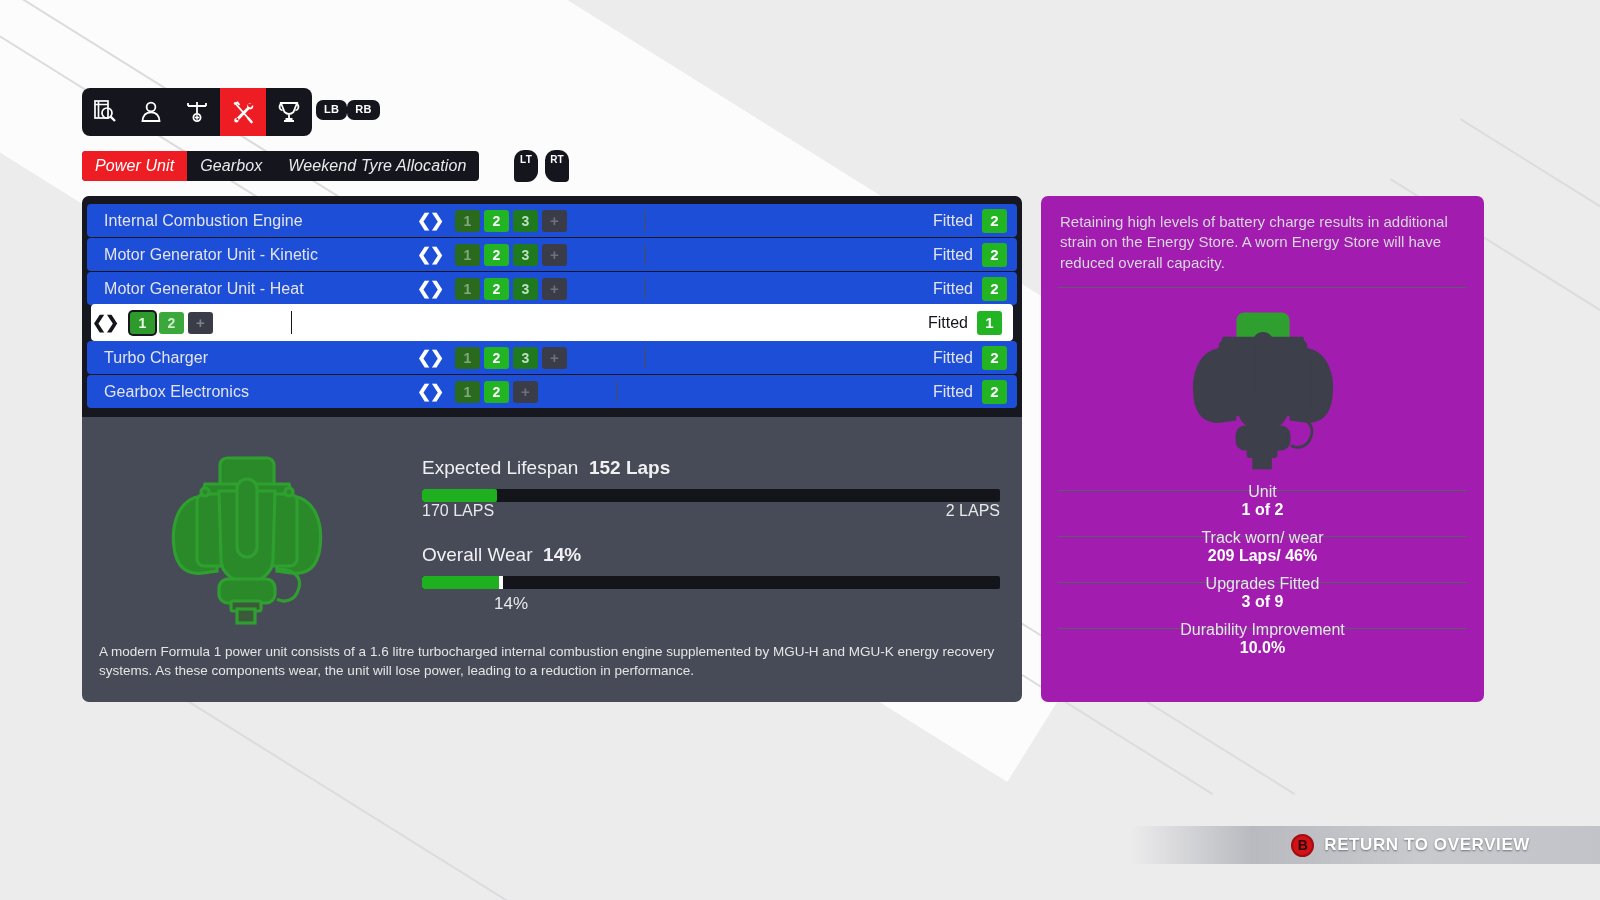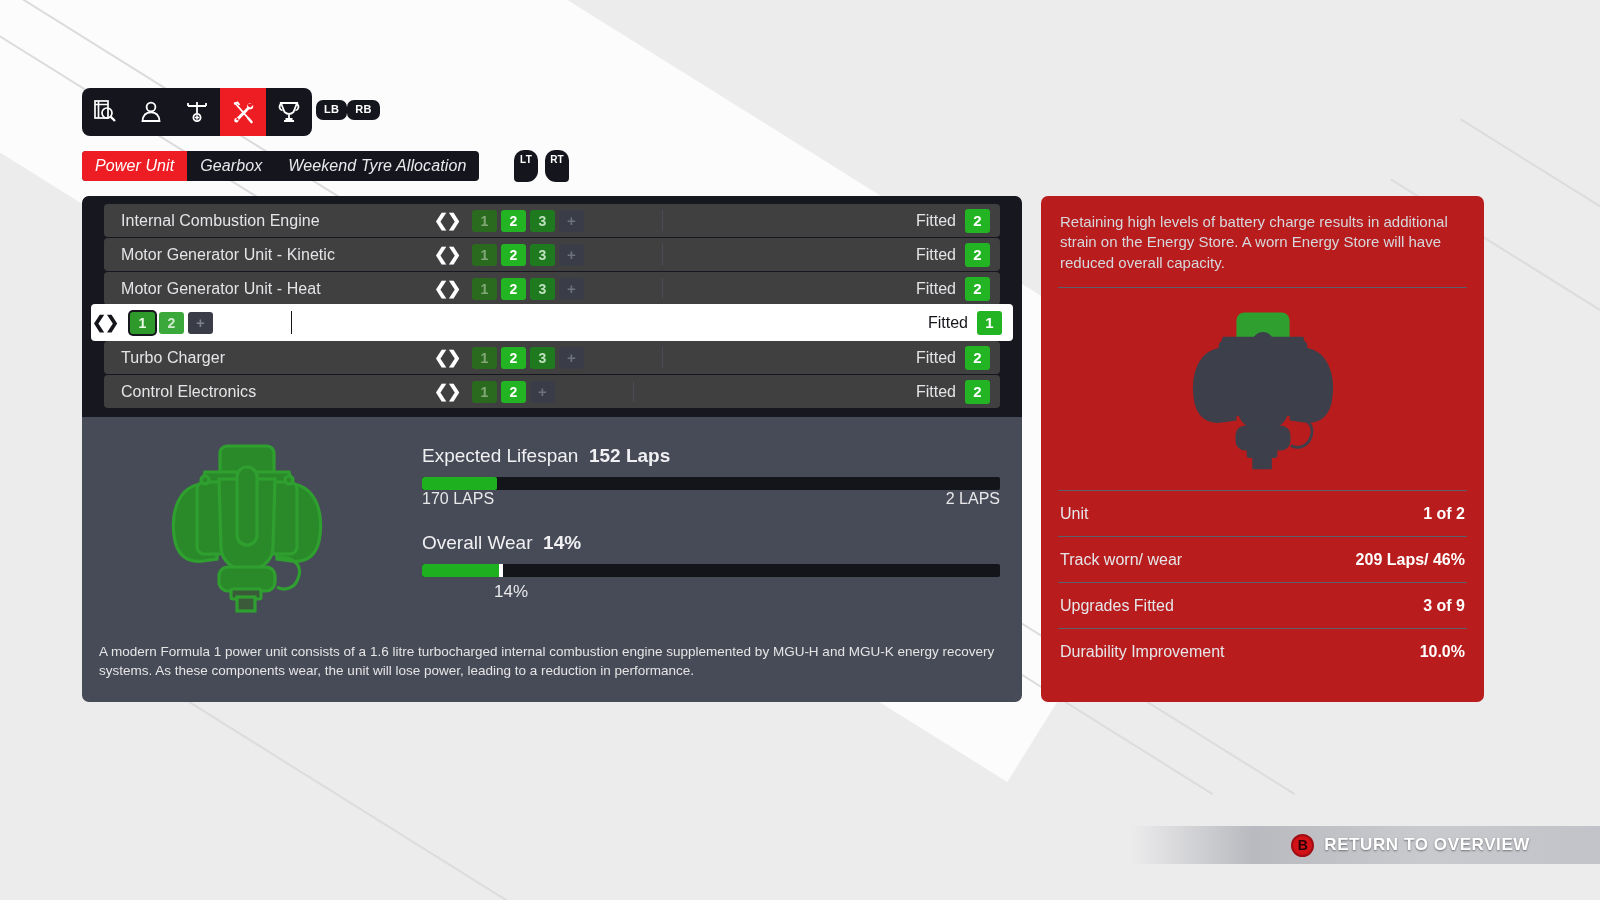--- a/index.html
+++ b/index.html
@@ -112,23 +112,23 @@
     display: flex; flex-direction: column;
   }
   .rows-wrap {
     background: #16171f;
     padding: 8px 0 9px;
     border-radius: 7px 7px 0 0;
   }
   .comp-row {
     position: relative;
     height: 33px;
-    margin: 0 22px;
+    margin: 0 5px;
     display: flex; align-items: center;
-    background: #404040;
+    background: #1d4ed8;
     border-radius: 4px;
     color: #e4e4e8;
   }
   .comp-row + .comp-row { margin-top: 1px; }
   .comp-row.selected {
     background: #ffffff;
     color: #14151b;
     margin: 0 10px;
     height: 35px;
     border-radius: 3px;
@@ -190,21 +190,21 @@
     background: #22b422;
     border-radius: 3px;
     display: flex; align-items: center; justify-content: center;
     font-size: 15px; font-weight: bold; color: #fff;
   }
 
   
   .detail {
     flex: 1;
     display: flex;
-    padding: 12px 0 0 0;
+    padding: 24px 0 0 0;
     position: relative;
   }
   .detail-img {
     width: 330px;
     display: flex; align-items: flex-start; justify-content: center;
     padding-top: 10px;
   }
   .detail-right { flex: 1; padding: 16px 22px 0 10px; }
 
   .stat-head {
@@ -242,44 +242,45 @@
     position: absolute;
     left: 17px; right: 24px; bottom: 22px;
     font-size: 13.5px; line-height: 1.36;
     color: #e5e5e5;
   }
 
   
   .side-panel {
     position: absolute; left: 1041px; top: 196px;
     width: 443px; height: 506px;
-    background: #b91c1c;
+    background: #a21caf;
     border-radius: 7px;
     padding: 16px 17px 0;
     display: flex; flex-direction: column;
   }
   .side-desc {
     font-size: 15px; line-height: 1.36;
     color: #d6d7dd;
     padding: 0 2px 14px 2px;
     border-bottom: 1px solid #5b5e6b;
   }
   .side-img {
     flex: 0 0 auto;
     height: 202px;
     display: flex; align-items: center; justify-content: center;
   }
   .side-stats { padding-bottom: 6px; }
   .stat-row {
-    display: flex; align-items: center; justify-content: space-between;
+    display: flex; align-items: center; justify-content: flex-end;
     height: 46px;
     border-top: 1px solid #5b5e6b;
     font-size: 16px;
     color: #e5e6ea;
     padding: 17px 2px;
+    flex-direction: column;
   }
   .stat-row .val { font-weight: bold; color: #ffffff; }
 
   
   .bottom-bar {
     position: absolute; left: 1130px; right: 0; bottom: 36px;
     height: 38px;
     background: linear-gradient(to right, rgba(190,190,195,0) 0%, #b9babf 26%, #c9cace 62%, #c2c3c8 100%);
     display: flex; align-items: center; justify-content: flex-end;
     padding-right: 70px;
@@ -461,21 +462,21 @@
         <div class="chip plus">+</div>
       </div>
       <div class="row-divider"></div>
       <div class="fitted-area">
         <span class="fitted-label">Fitted</span>
         <span class="fitted-chip">2</span>
       </div>
     </div>
 
     <div class="comp-row">
-      <div class="comp-name">Control Electronics</div>
+      <div class="comp-name">Gearbox Electronics</div>
       <div class="arrows">
         <span class="chev">❮</span>
         <span class="chev">❯</span>
       </div>
       <div class="chips">
         <div class="chip used">1</div>
         <div class="chip current">2</div>
         <div class="chip plus">+</div>
       </div>
       <div class="row-divider"></div>

